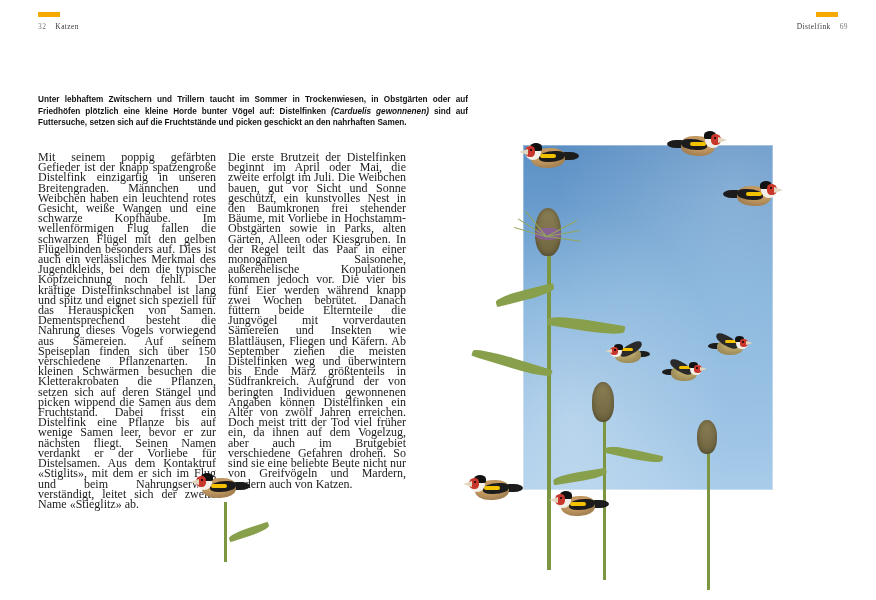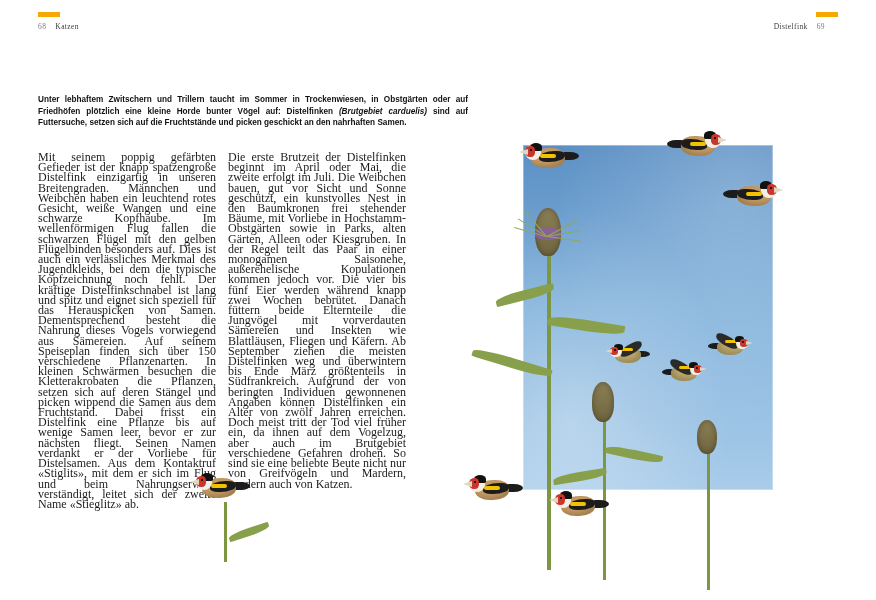--- a/index.html
+++ b/index.html
@@ -45,21 +45,21 @@
     font-size: 7.5px;
     letter-spacing: .4px;
     color: #3b3b3b;
   }
   .folio-left .num {
     color: #7a7a7a;
     margin-right: 9px;
   }
   .folio-right {
     position: absolute;
-    right: 51px;
+    right: 28px;
     top: 22px;
     font-size: 7.5px;
     letter-spacing: .4px;
     color: #3b3b3b;
     text-align: right;
   }
   .folio-right .num {
     color: #7a7a7a;
     margin-left: 9px;
   }
@@ -291,31 +291,31 @@
     top: 470px;
   }
 </style>
 </head>
 <body>
 
 <div class="page">
 
   <div class="header-rule-left"></div>
   <div class="folio-left">
-    <span class="num">68</span><span>Katzen</span>
+    <span class="num">32</span><span>Katzen</span>
   </div>
 
   <div class="header-rule-right"></div>
   <div class="folio-right">
     <span>Distelfink</span><span class="num">69</span>
   </div>
 
 
   <p class="standfirst">
-    <span>Unter lebhaftem Zwitschern und Trillern taucht im Sommer in Trockenwiesen, in Obstgärten oder auf Friedhöfen plötzlich eine kleine Horde bunter Vögel auf: Distelfinken </span><span class="ital">(Brutgebiet carduelis)</span><span> sind auf Futtersuche, setzen sich auf die Fruchtstände und picken geschickt an den nahrhaften Samen.</span>
+    <span>Unter lebhaftem Zwitschern und Trillern taucht im Sommer in Trockenwiesen, in Obstgärten oder auf Friedhöfen plötzlich eine kleine Horde bunter Vögel auf: Distelfinken </span><span class="ital">(Carduelis gewonnenen)</span><span> sind auf Futtersuche, setzen sich auf die Fruchtstände und picken geschickt an den nahrhaften Samen.</span>
   </p>
 
   <div class="col" id="col1">
     <p>Mit seinem poppig gefärbten Gefieder ist der knapp spatzengroße Distelfink einzigartig in unseren Breitengraden. Männchen und Weibchen haben ein leuchtend rotes Gesicht, weiße Wangen und eine schwarze Kopfhaube. Im wellenförmigen Flug fallen die schwarzen Flügel mit den gelben Flügelbinden besonders auf. Dies ist auch ein verlässliches Merkmal des Jugendkleids, bei dem die typische Kopfzeichnung noch fehlt. Der kräftige Distelfinkschnabel ist lang und spitz und eignet sich speziell für das Herauspicken von Samen. Dementsprechend besteht die Nahrung dieses Vogels vorwiegend aus Sämereien. Auf seinem Speiseplan finden sich über 150 verschiedene Pflanzenarten. In kleinen Schwärmen besuchen die Kletterakrobaten die Pflanzen, setzen sich auf deren Stängel und picken wippend die Samen aus dem Fruchtstand. Dabei frisst ein Distelfink eine Pflanze bis auf wenige Samen leer, bevor er zur nächsten fliegt. Seinen Namen verdankt er der Vorliebe für Distelsamen. Aus dem Kontaktruf «Stiglits», mit dem er sich im Flug und beim Nahrungserwerb verständigt, leitet sich der zweite Name «Stieglitz» ab.</p>
   </div>
 
   <div class="col" id="col2">
     <p>Die erste Brutzeit der Distelfinken beginnt im April oder Mai, die zweite erfolgt im Juli. Die Weibchen bauen, gut vor Sicht und Sonne geschützt, ein kunstvolles Nest in den Baumkronen frei stehender Bäume, mit Vorliebe in Hochstamm-Obstgärten sowie in Parks, alten Gärten, Alleen oder Kiesgruben. In der Regel teilt das Paar in einer monogamen Saisonehe, außerehelische Kopulationen kommen jedoch vor. Die vier bis fünf Eier werden während knapp zwei Wochen bebrütet. Danach füttern beide Elternteile die Jungvögel mit vorverdauten Sämereien und Insekten wie Blattläusen, Fliegen und Käfern. Ab September ziehen die meisten Distelfinken weg und überwintern bis Ende März größtenteils in Südfrankreich. Aufgrund der von beringten Individuen gewonnenen Angaben können Distelfinken ein Alter von zwölf Jahren erreichen. Doch meist tritt der Tod viel früher ein, da ihnen auf dem Vogelzug, aber auch im Brutgebiet verschiedene Gefahren drohen. So sind sie eine beliebte Beute nicht nur von Greifvögeln und Mardern, sondern auch von Katzen.</p>
   </div>
 

